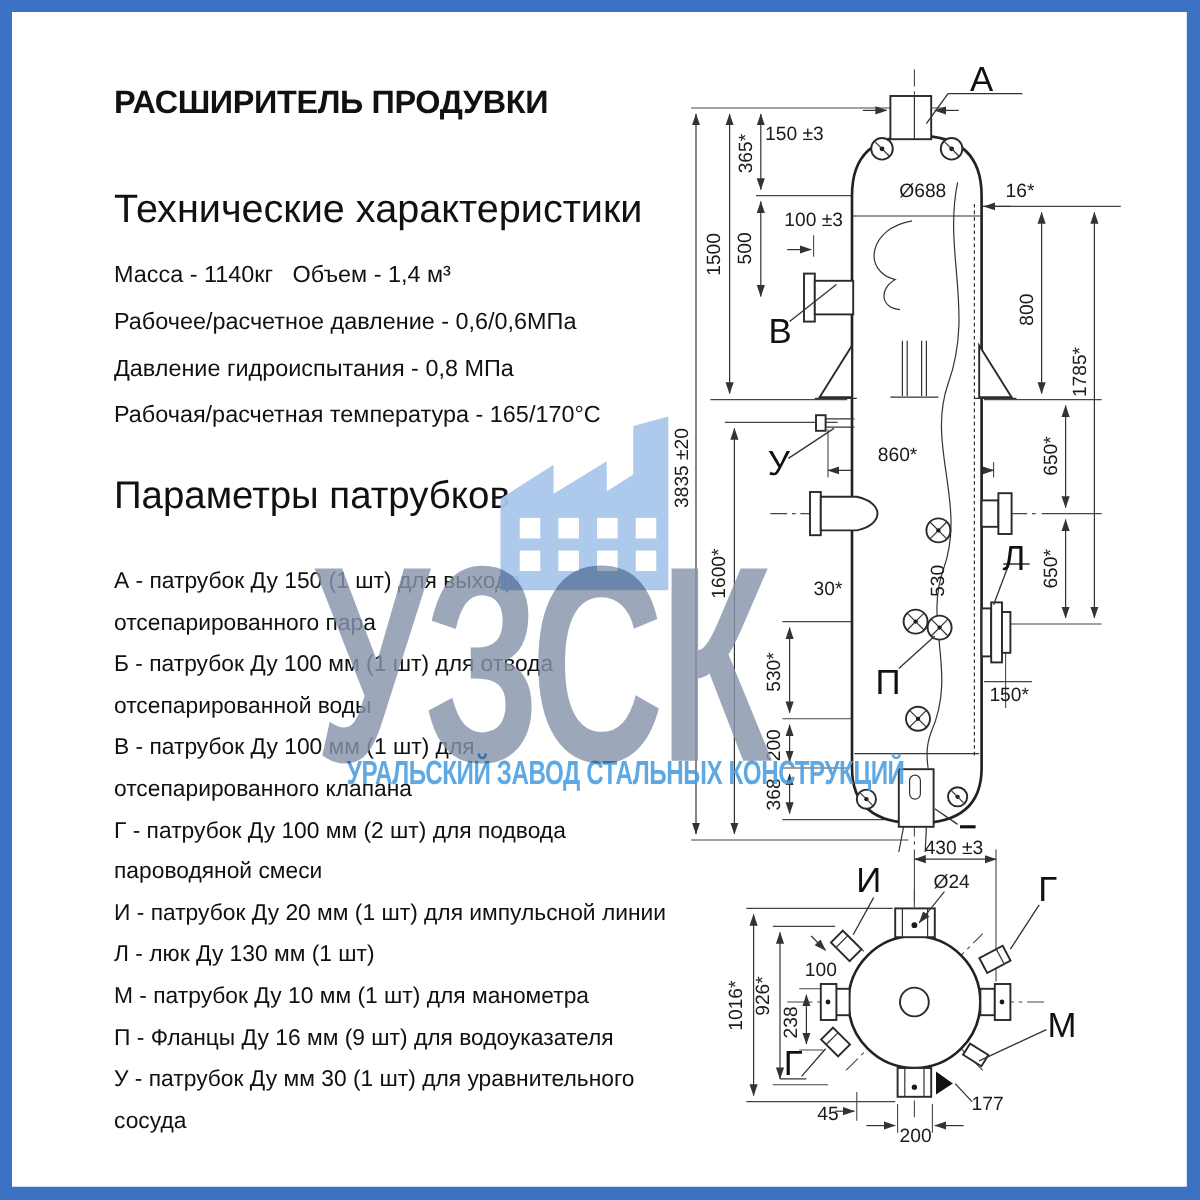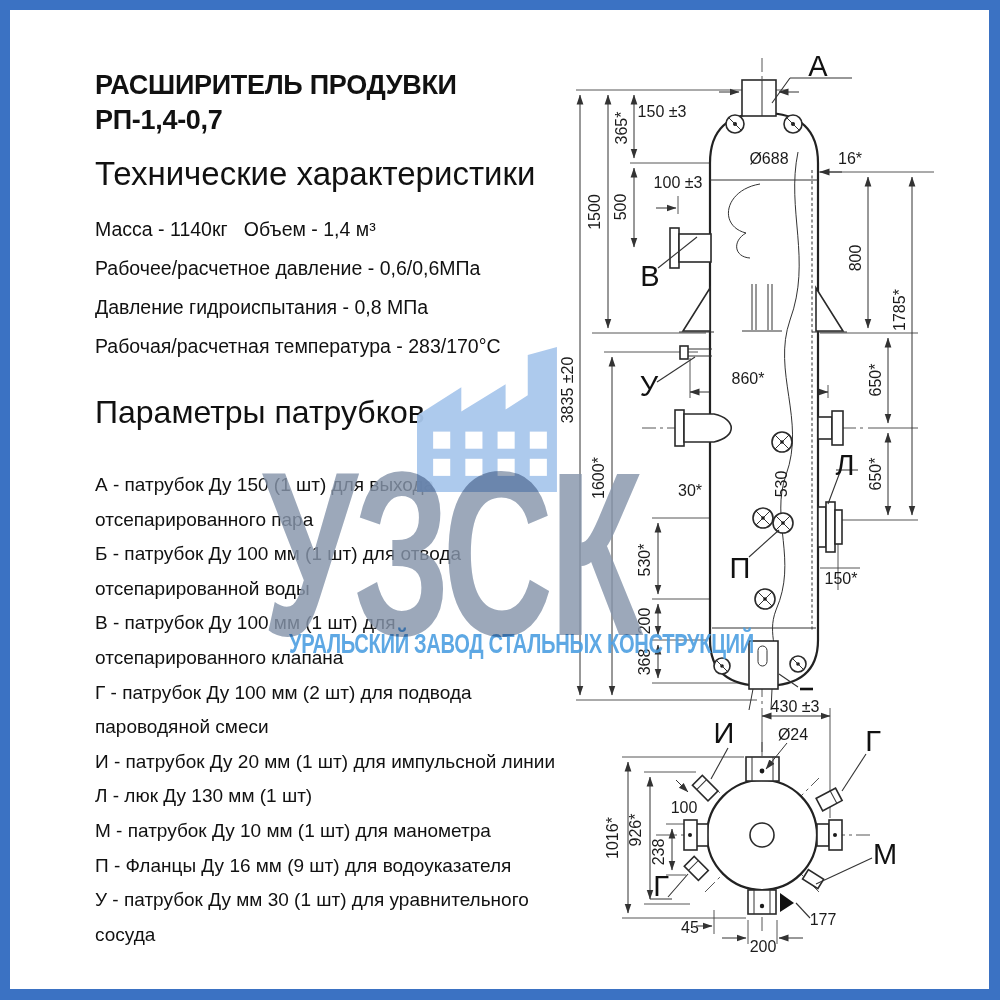--- a/index.html
+++ b/index.html
@@ -271,28 +271,27 @@
       <text x="740" y="578" class="callout">П</text>
       <text x="724" y="743" class="callout">И</text>
       <text x="873" y="751" class="callout">Г</text>
       <text x="885" y="864" class="callout">М</text>
       <text x="661" y="896" class="callout">Г</text>
     </svg>
 
   <div class="left-panel">
     <div class="title">
       <div>РАСШИРИТЕЛЬ ПРОДУВКИ</div>
-      <div>РП-1,4-0,7</div>
     </div>
     <div class="h2 specs">Технические характеристики</div>
     <div class="spec-list">
       <div class="spec-line">Масса - 1140кг   Объем - 1,4 м³</div>
       <div class="spec-line">Рабочее/расчетное давление - 0,6/0,6МПа</div>
       <div class="spec-line">Давление гидроиспытания - 0,8 МПа</div>
-      <div class="spec-line">Рабочая/расчетная температура - 283/170°С</div>
+      <div class="spec-line">Рабочая/расчетная температура - 165/170°С</div>
     </div>
     <div class="h2 nozzles">Параметры патрубков</div>
     <div class="nozzle-list">
       <div class="nozzle-line">А - патрубок Ду 150 (1 шт) для выхода</div>
       <div class="nozzle-line">отсепарированного пара</div>
       <div class="nozzle-line">Б - патрубок Ду 100 мм (1 шт) для отвода</div>
       <div class="nozzle-line">отсепарированной воды</div>
       <div class="nozzle-line">В - патрубок Ду 100 мм (1 шт) для</div>
       <div class="nozzle-line">отсепарированного клапана</div>
       <div class="nozzle-line">Г - патрубок Ду 100 мм (2 шт) для подвода</div>

